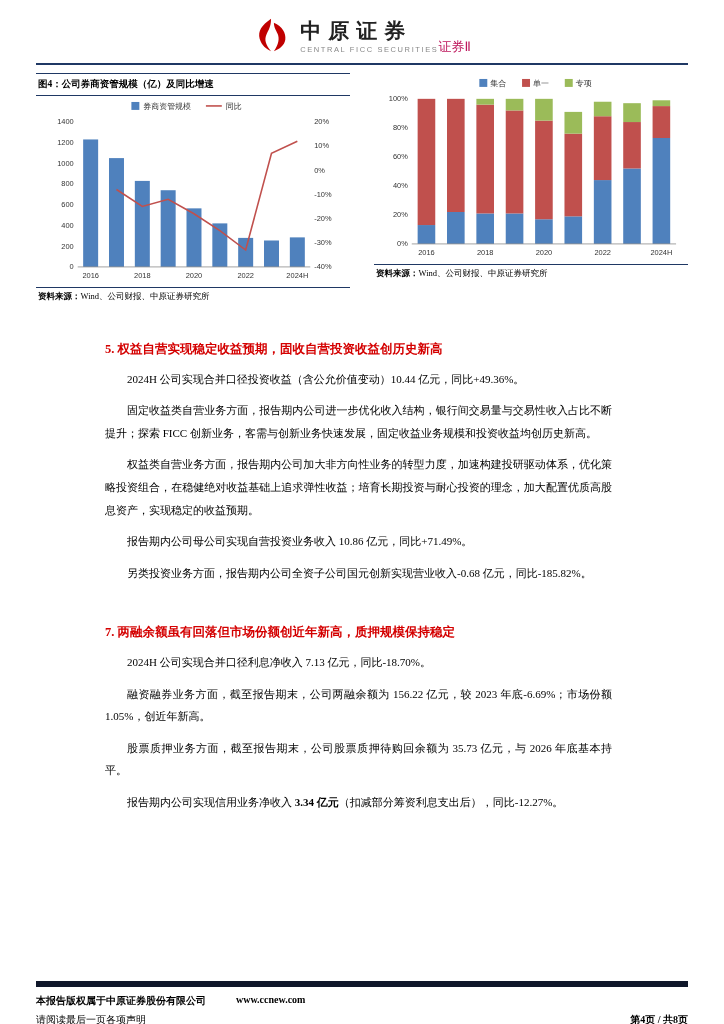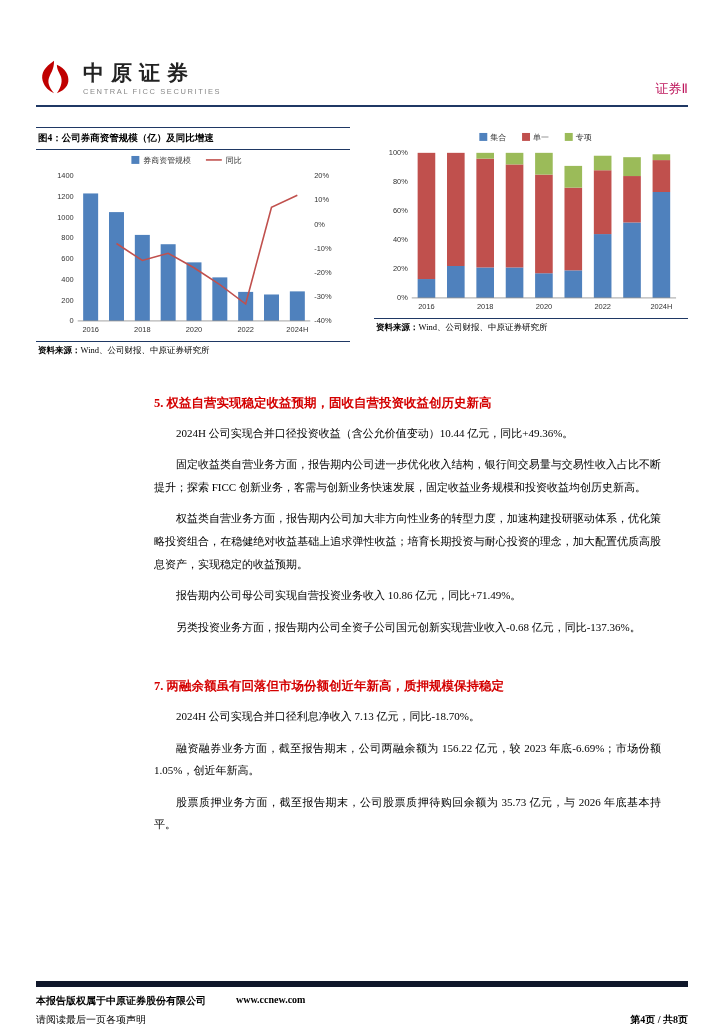--- a/index.html
+++ b/index.html
@@ -1,35 +1,35 @@
 <!DOCTYPE html>
 <html><head>
 <meta charset="utf-8">
 <style>
   html,body{margin:0;padding:0;background:#fff;}
   body{width:724px;height:1024px;position:relative;font-family:"Liberation Serif",serif;color:#000;overflow:hidden;}
   .page{position:absolute;inset:0;padding:16px 36px 0;box-sizing:border-box;}
 
   
-  .hdr{display:flex;justify-content:space-between;align-items:flex-end;border-bottom:2px solid #1F3864;padding-bottom:5px;margin-top:42px;}
+  .hdr{display:flex;justify-content:center;align-items:flex-end;border-bottom:2px solid #1F3864;padding-bottom:5px;}
   .brand{display:flex;align-items:center;gap:9px;}
   .brand-cn{font-size:21px;font-weight:bold;letter-spacing:7px;color:#222;line-height:1.1;}
   .brand-en{font-size:7.5px;color:#888;letter-spacing:1.6px;margin-top:2px;font-family:"Liberation Sans",sans-serif;}
   .hdr-right{font-size:13px;color:#be185d;padding-bottom:2px;}
 
   
-  .figs{display:flex;gap:24px;margin-top:20px;}
+  .figs{display:flex;gap:24px;margin-top:8px;}
   .fig{flex:1;min-width:0;}
   .fig-title{font-weight:bold;font-size:9.5px;border-top:1px solid #1F3864;border-bottom:1.5px solid #1F3864;padding:4px 2px;}
   .fig-chart svg{display:block;width:100%;height:auto;font-family:"Liberation Sans",sans-serif;}
   .fig-src{font-size:8.5px;border-top:1px solid #1F3864;padding:3px 2px 8px;color:#000;}
   .fig-src .lbl{font-weight:bold;}
 
   
-  .content{margin:30px 0 0 118px;width:507px;}
+  .content{margin:30px 0 0 69px;width:507px;}
   .sec-heading{color:#d40000;font-size:12.5px;font-weight:bold;margin:0 0 10px;}
   .sec{margin-bottom:34px;}
   .sec + .sec{margin-top:40px;}
   .para{font-size:11px;line-height:2.05;text-indent:2em;margin:9px 0;text-align:justify;}
   .para b{font-weight:bold;}
 
   
   .footer{position:absolute;left:36px;right:36px;top:981px;border-top:6px solid #0f172a;padding-top:7px;display:flex;justify-content:space-between;font-size:10px;}
   .f-line1{display:flex;gap:30px;}
   .f-copy{font-weight:bold;}
@@ -159,28 +159,29 @@
   </div>
 
   <div class="content">
 
     <div class="sec">
       <div class="sec-heading">5. 权益自营实现稳定收益预期，固收自营投资收益创历史新高</div>
       <p class="para">2024H 公司实现合并口径投资收益（含公允价值变动）10.44 亿元，同比+49.36%。</p>
       <p class="para">固定收益类自营业务方面，报告期内公司进一步优化收入结构，银行间交易量与交易性收入占比不断提升；探索 FICC 创新业务，客需与创新业务快速发展，固定收益业务规模和投资收益均创历史新高。</p>
       <p class="para">权益类自营业务方面，报告期内公司加大非方向性业务的转型力度，加速构建投研驱动体系，优化策略投资组合，在稳健绝对收益基础上追求弹性收益；培育长期投资与耐心投资的理念，加大配置优质高股息资产，实现稳定的收益预期。</p>
       <p class="para">报告期内公司母公司实现自营投资业务收入 10.86 亿元，同比+71.49%。</p>
-      <p class="para">另类投资业务方面，报告期内公司全资子公司国元创新实现营业收入-0.68 亿元，同比-137.36%。</p>
+      <p class="para">另类投资业务方面，报告期内公司全资子公司国元创新实现营业收入-0.68 亿元，同比-185.82%。</p>
     </div>
 
     <div class="sec">
       <div class="sec-heading">7. 两融余额虽有回落但市场份额创近年新高，质押规模保持稳定</div>
       <p class="para">2024H 公司实现合并口径利息净收入 7.13 亿元，同比-18.70%。</p>
       <p class="para">融资融券业务方面，截至报告期末，公司两融余额为 156.22 亿元，较 2023 年底-6.69%；市场份额 1.05%，创近年新高。</p>
       <p class="para">股票质押业务方面，截至报告期末，公司股票质押待购回余额为 35.73 亿元，与 2026 年底基本持平。</p>
+      <p class="para"><span>报告期内公司实现信用业务净收入 </span><b>3.34 亿元</b><span>（扣减部分筹资利息支出后），同比-12.27%。</span></p>
     </div>
 
   </div>
 
   <div class="footer">
     <div>
       <div class="f-line1">
         <span class="f-copy">本报告版权属于中原证券股份有限公司</span>
         <span class="f-url">www.ccnew.com</span>
       </div>

